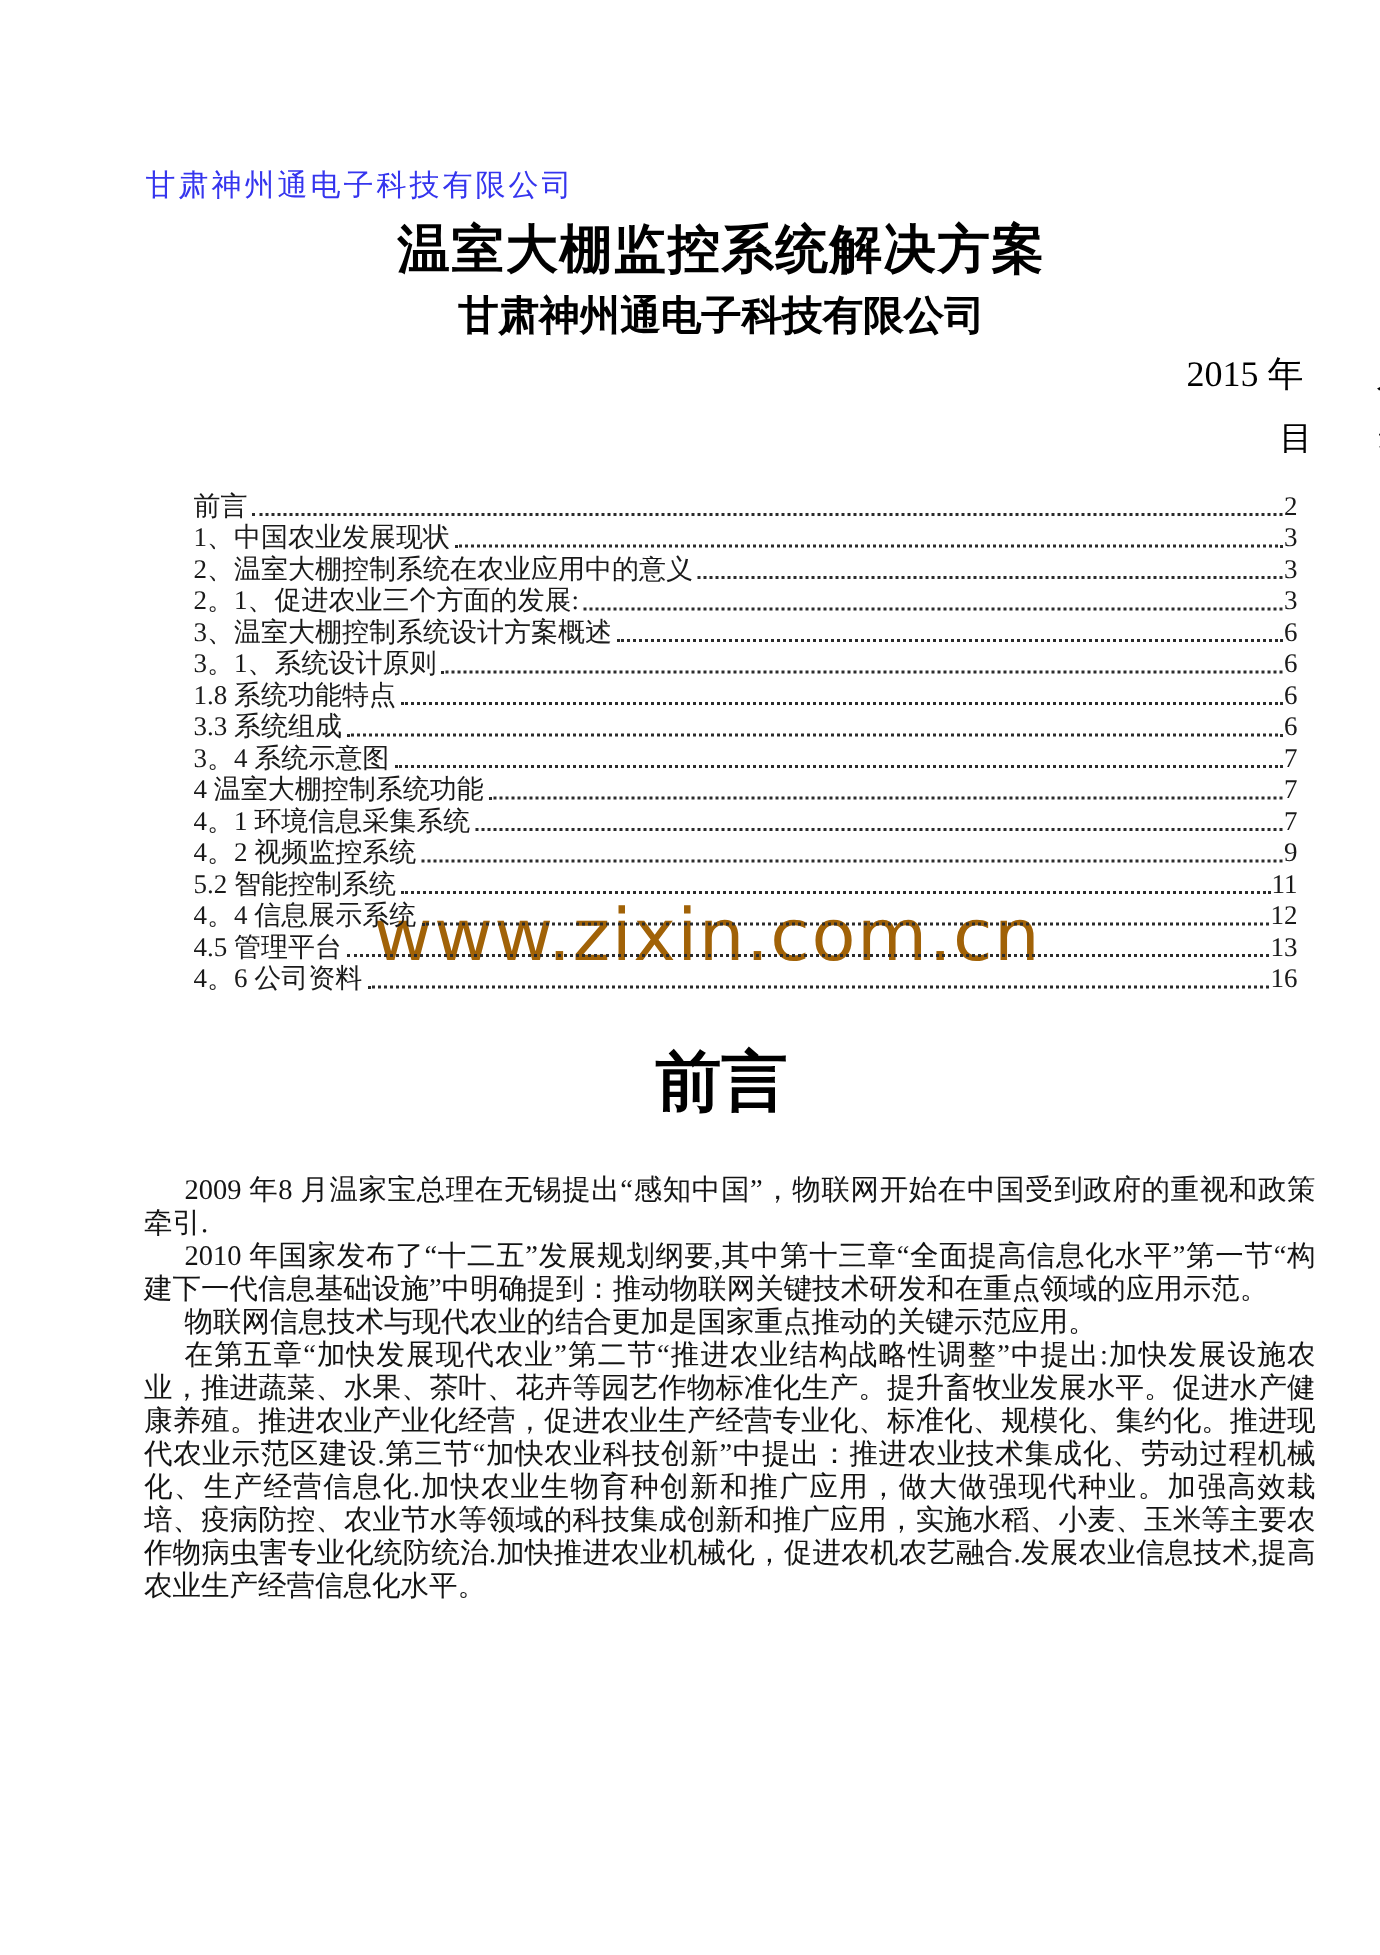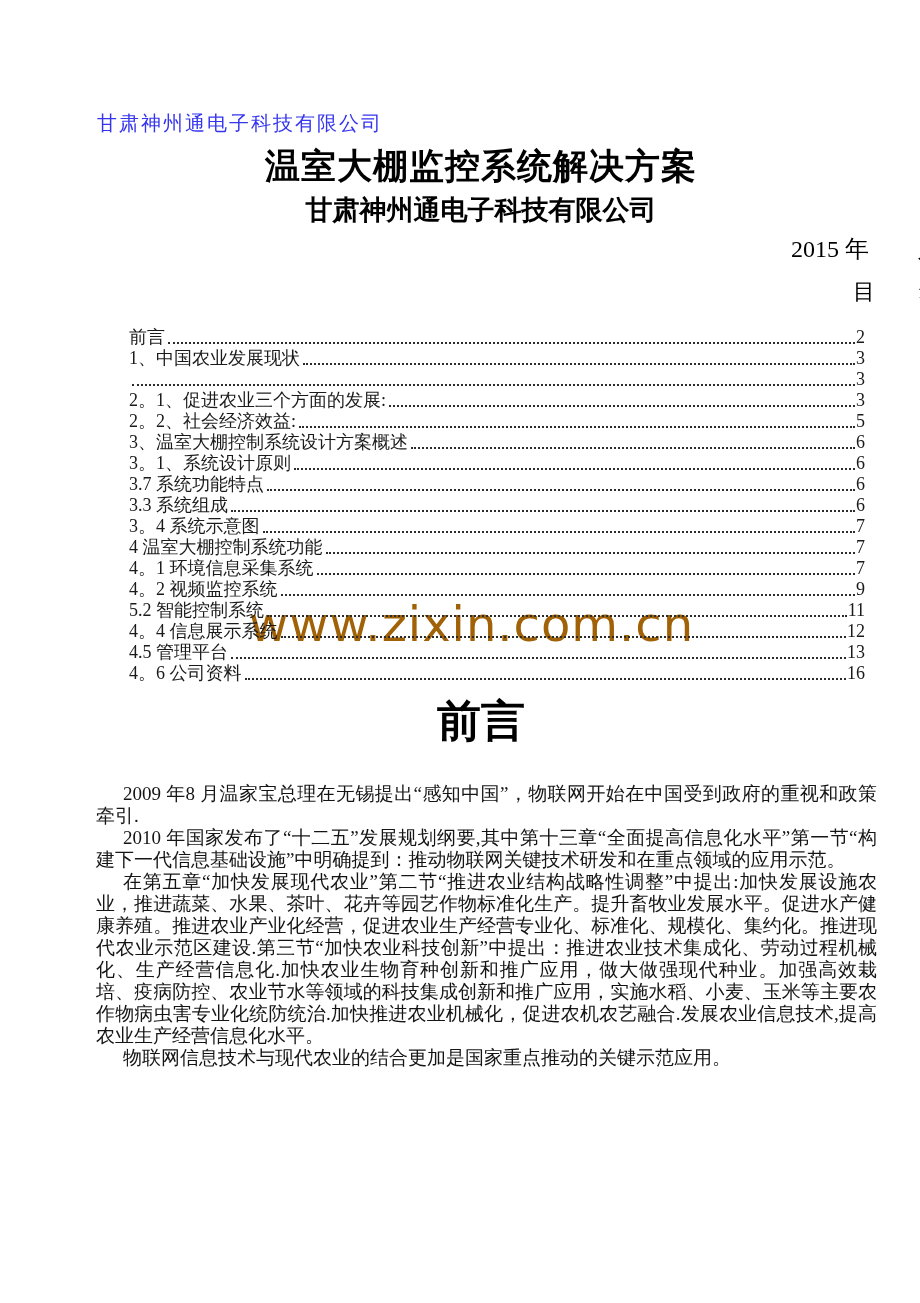--- a/index.html
+++ b/index.html
@@ -163,45 +163,41 @@
         <span class="toc-label">前言</span>
         <span class="toc-dots"></span>
         <span class="toc-page">2</span>
       </div>
     <div class="toc-row">
         <span class="toc-label">1、中国农业发展现状</span>
         <span class="toc-dots"></span>
         <span class="toc-page">3</span>
       </div>
     <div class="toc-row">
+        <span class="toc-label">2、温室大棚控制系统在农业应用中的意义</span>
         <span class="toc-dots"></span>
         <span class="toc-page">3</span>
       </div>
     <div class="toc-row">
         <span class="toc-label">2。1、促进农业三个方面的发展:</span>
         <span class="toc-dots"></span>
         <span class="toc-page">3</span>
       </div>
     <div class="toc-row">
-        <span class="toc-label">2。2、社会经济效益:</span>
-        <span class="toc-dots"></span>
-        <span class="toc-page">5</span>
-      </div>
-    <div class="toc-row">
         <span class="toc-label">3、温室大棚控制系统设计方案概述</span>
         <span class="toc-dots"></span>
         <span class="toc-page">6</span>
       </div>
     <div class="toc-row">
         <span class="toc-label">3。1、系统设计原则</span>
         <span class="toc-dots"></span>
         <span class="toc-page">6</span>
       </div>
     <div class="toc-row">
-        <span class="toc-label">3.7 系统功能特点</span>
+        <span class="toc-label">1.8 系统功能特点</span>
         <span class="toc-dots"></span>
         <span class="toc-page">6</span>
       </div>
     <div class="toc-row">
         <span class="toc-label">3.3 系统组成</span>
         <span class="toc-dots"></span>
         <span class="toc-page">6</span>
       </div>
     <div class="toc-row">
         <span class="toc-label">3。4 系统示意图</span>
@@ -243,17 +239,17 @@
         <span class="toc-dots"></span>
         <span class="toc-page">16</span>
       </div>
   </nav>
 
   <h2 class="foreword-heading">前言</h2>
 
   <section class="foreword-body">
     <p>2009 年8 月温家宝总理在无锡提出“感知中国”，物联网开始在中国受到政府的重视和政策牵引.</p>
     <p>2010 年国家发布了“十二五”发展规划纲要,其中第十三章“全面提高信息化水平”第一节“构建下一代信息基础设施”中明确提到：推动物联网关键技术研发和在重点领域的应用示范。</p>
+    <p>物联网信息技术与现代农业的结合更加是国家重点推动的关键示范应用。</p>
     <p>在第五章“加快发展现代农业”第二节“推进农业结构战略性调整”中提出:加快发展设施农业，推进蔬菜、水果、茶叶、花卉等园艺作物标准化生产。提升畜牧业发展水平。促进水产健康养殖。推进农业产业化经营，促进农业生产经营专业化、标准化、规模化、集约化。推进现代农业示范区建设.第三节“加快农业科技创新”中提出：推进农业技术集成化、劳动过程机械化、生产经营信息化.加快农业生物育种创新和推广应用，做大做强现代种业。加强高效栽培、疫病防控、农业节水等领域的科技集成创新和推广应用，实施水稻、小麦、玉米等主要农作物病虫害专业化统防统治.加快推进农业机械化，促进农机农艺融合.发展农业信息技术,提高农业生产经营信息化水平。</p>
-    <p>物联网信息技术与现代农业的结合更加是国家重点推动的关键示范应用。</p>
   </section>
 
 </div>
 
 </body></html>

